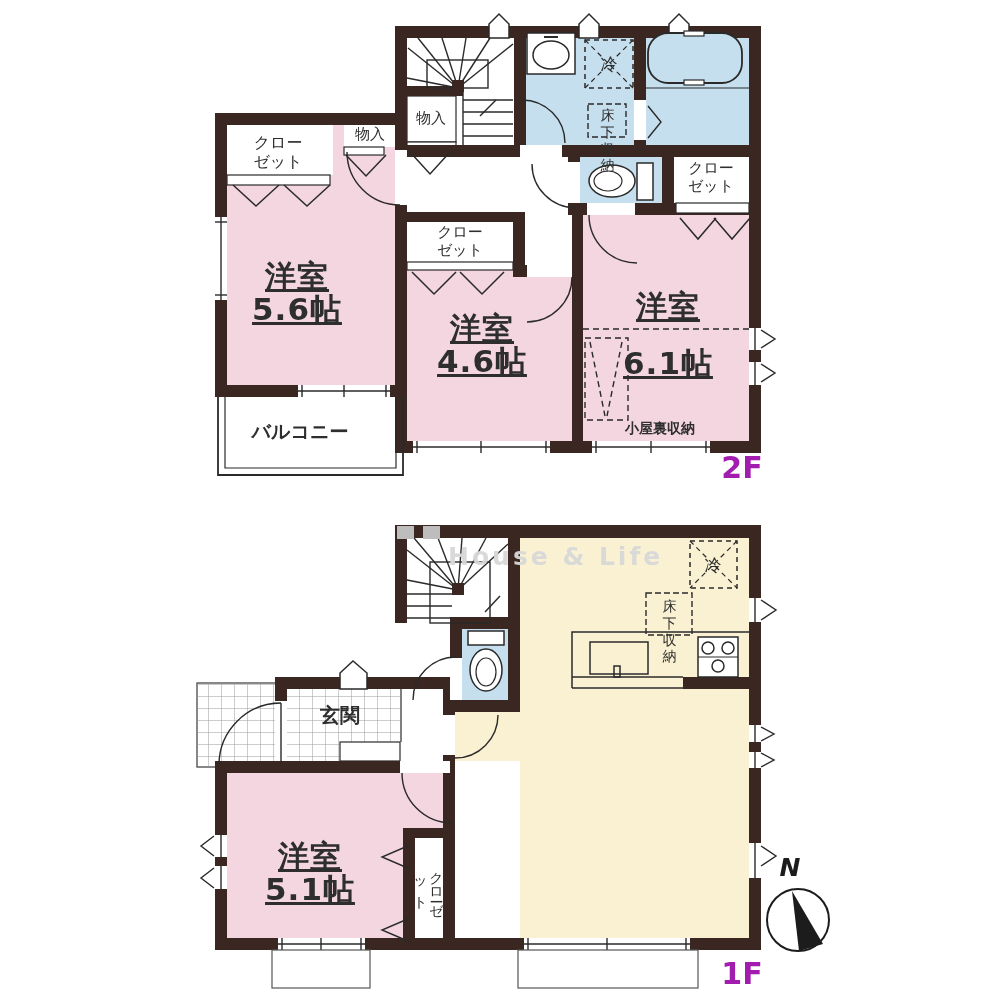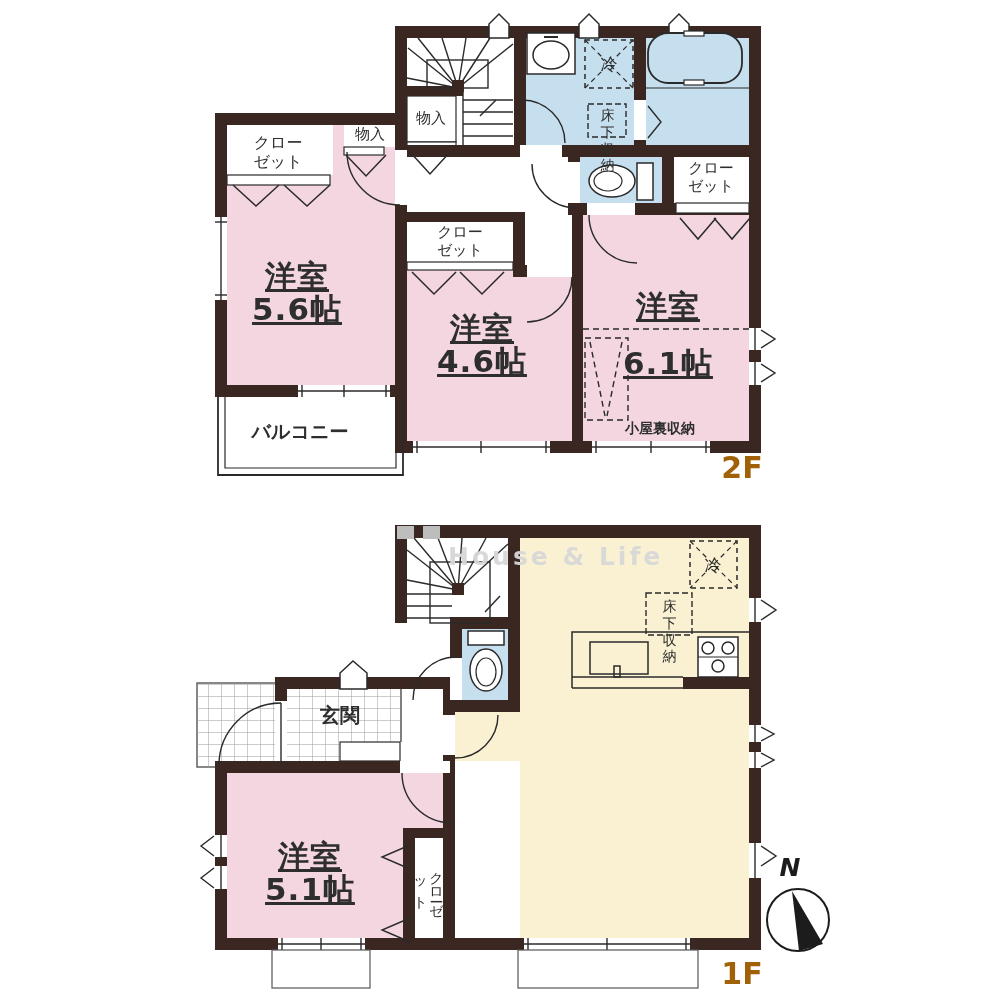--- a/index.html
+++ b/index.html
@@ -4,21 +4,21 @@
 <style>
   html,body{margin:0;padding:0;background:#ffffff;}
   #stage{position:relative;width:1000px;height:1000px;background:#ffffff;overflow:hidden;
          font-family:"DejaVu Sans",sans-serif;}
   #plan-svg{position:absolute;left:0;top:0;}
   .lbl{position:absolute;color:#2e2e2e;text-align:center;line-height:1.18;
        pointer-events:none;font-family:"DejaVu Sans",sans-serif;}
   .wrap2{word-break:break-all;}
   .big{font-size:31px;font-weight:600;letter-spacing:1px;text-decoration:underline;}
   .mid{font-size:15px;font-weight:500;}
-  .floor{font-size:30px;font-weight:600;color:#a16207;text-align:center;}
+  .floor{font-size:30px;font-weight:600;color:#a21caf;text-align:center;}
   .tiny{font-size:14px;font-weight:500;line-height:1.2;}
   .vtext{writing-mode:vertical-rl;text-orientation:upright;word-break:break-all;
          font-size:14px;line-height:16px;font-weight:500;}
   .wm{font-size:25px;font-weight:bold;color:#d8d8d8;letter-spacing:3px;opacity:.95;}
   .north{font-size:25px;font-style:italic;font-weight:700;color:#1c1c1c;}
 </style>
 </head>
 <body>
 
 <div id="stage">

